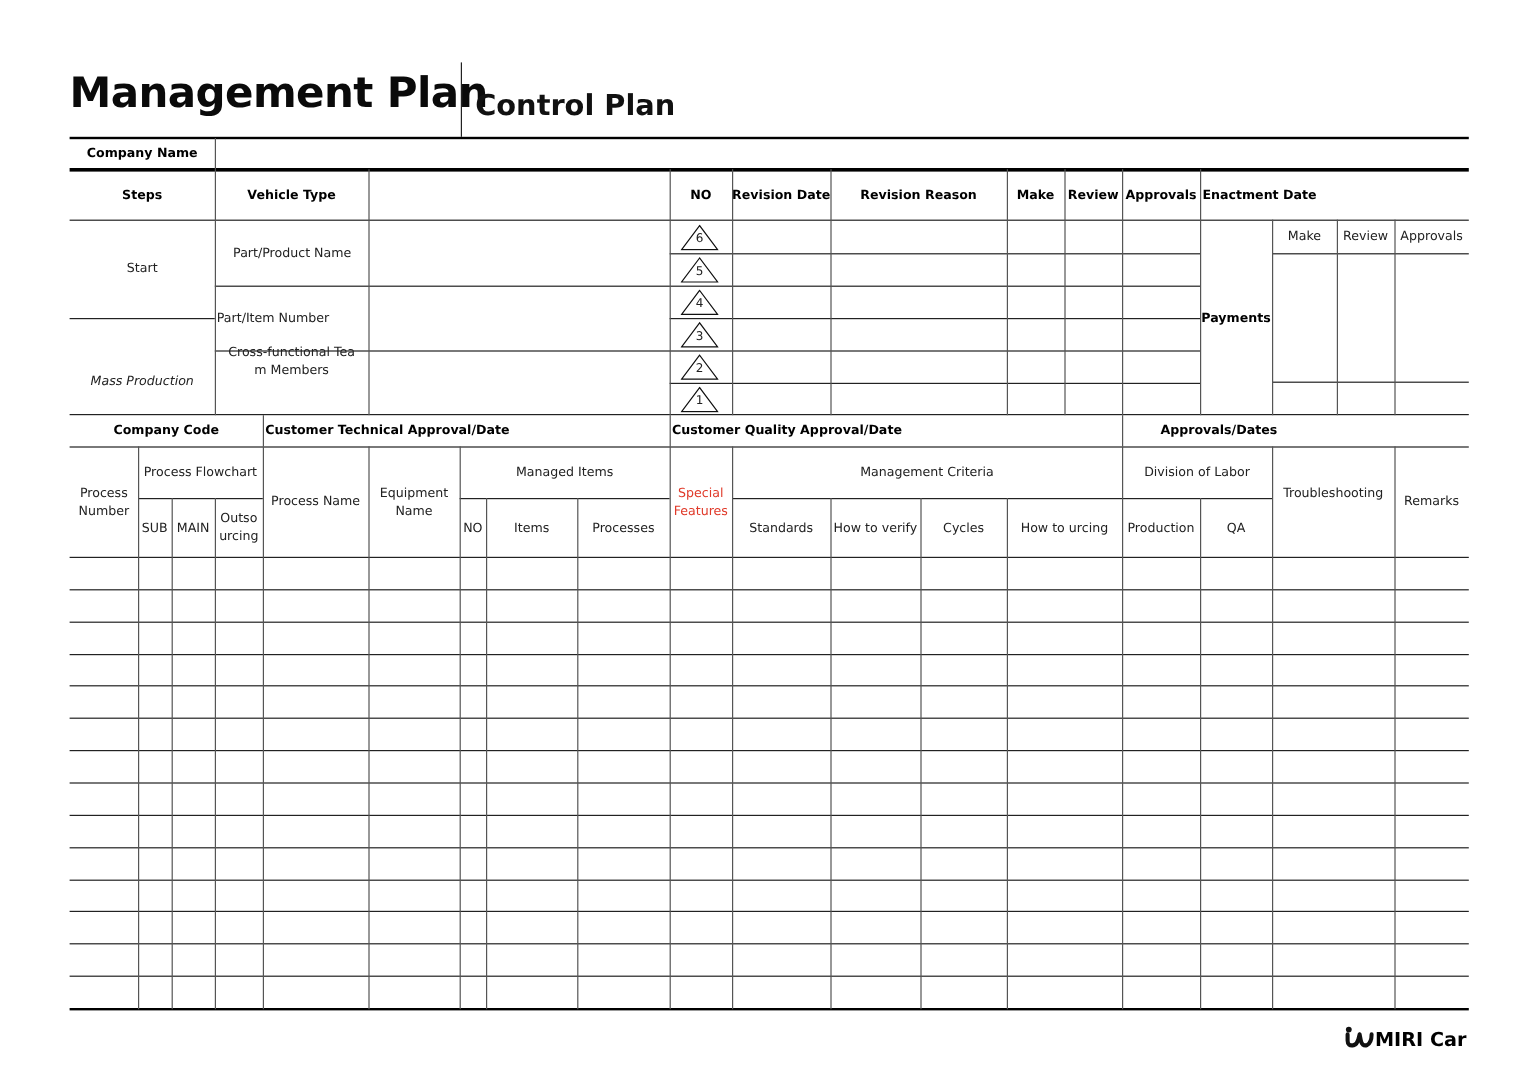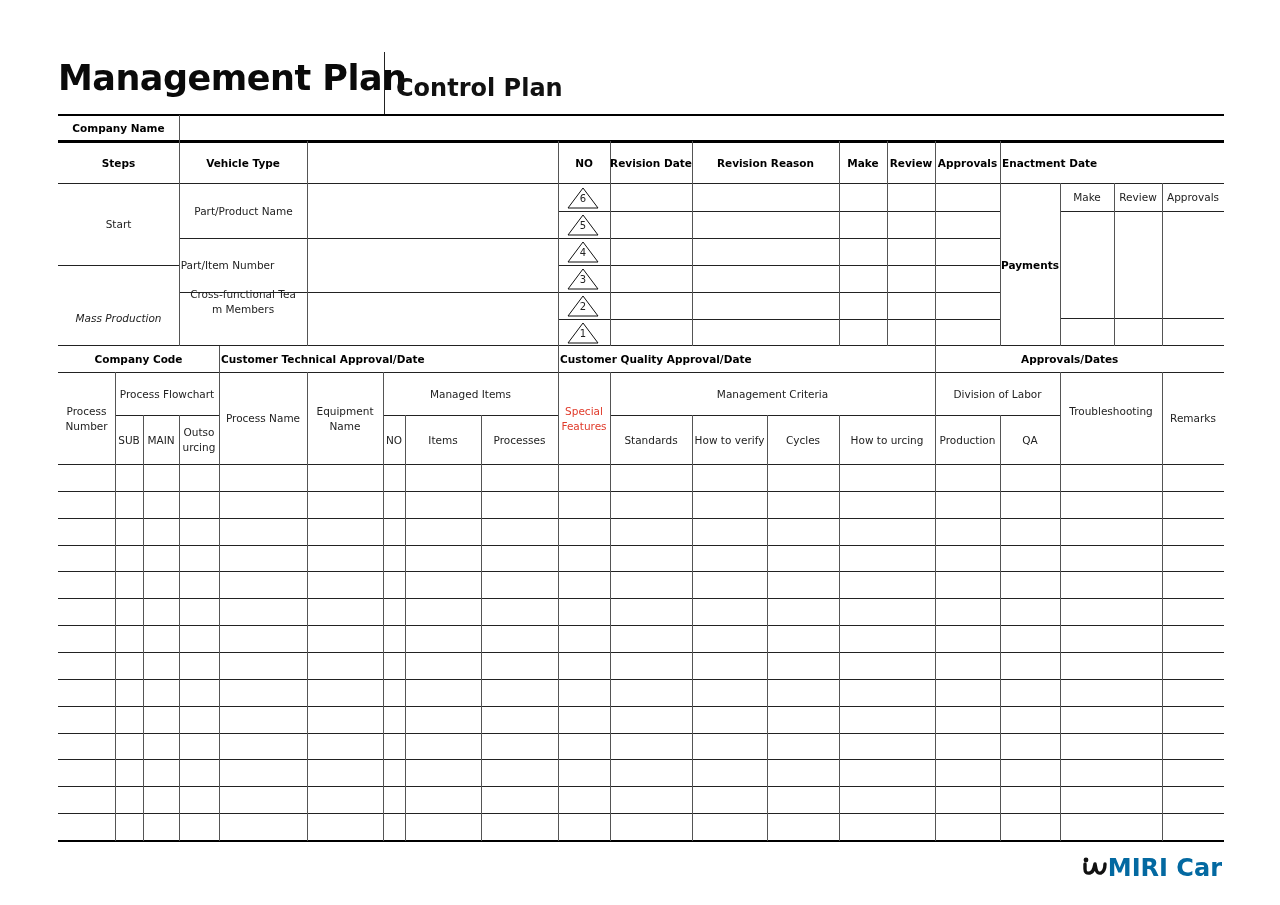--- a/index.html
+++ b/index.html
@@ -11,21 +11,21 @@
   .title-sub { left: 396px; top: 74px; font-size: 24px; font-weight: bold; color: #111; white-space: nowrap; }
   .hline { position: absolute; height: 1px; background: #222; }
   .hthick { position: absolute; height: 3px; background: #000; }
   .vline { position: absolute; width: 1px; background: #555; }
   .cell { position: absolute; display: flex; align-items: center; justify-content: center; text-align: center; font-size: 10.5px; line-height: 15px; color: #222; }
   .bold { font-weight: bold; color: #000; font-size: 10.5px; }
   .left { justify-content: flex-start; padding-left: 2px; }
   .red { color: #e03a2a; }
   .tri { position: absolute; width: 32px; height: 22px; }
   .tri svg { width: 100%; height: 100%; }
-  .logo { right: 58px; top: 854px; display: flex; align-items: center; gap: 0; font-weight: bold; font-size: 24px; color: #0369a1; }
+  .logo { right: 58px; top: 854px; display: flex; align-items: center; gap: 0; font-weight: bold; font-size: 16px; color: #000000; }
   .input-area { position: absolute; }
 </style>
 </head>
 <body>
 
 <div class="abs title-main">Management Plan</div>
 <div class="abs title-sep"></div>
 <div class="abs title-sub">Control Plan</div>
 
 <div class="hthick" style="left:58px; top:114px; width:1166px; height:2px;"></div>
@@ -154,21 +154,21 @@
   </div>
 
 <div class="cell bold" style="left:1000px; top:184px; width:60px; height:162px;">Payments</div>
 <div class="cell" style="left:1060px; top:184px; width:54px; height:27px;">Make</div>
 <div class="cell" style="left:1114px; top:184px; width:48px; height:27px;">Review</div>
 <div class="cell" style="left:1162px; top:184px; width:62px; height:27px;">Approvals</div>
 
 <div class="cell bold" style="left:58px; top:346px; width:161px; height:26px;">Company Code</div>
 <div class="cell bold left" style="left:219px; top:346px; width:339px; height:26px;text-align:right;">Customer Technical Approval/Date</div>
 <div class="cell bold left" style="left:558px; top:346px; width:377px; height:26px;">Customer Quality Approval/Date</div>
-<div class="cell bold left" style="left:989px; top:346px; width:289px; height:26px;padding-left:32px;">Approvals/Dates</div>
+<div class="cell bold left" style="left:935px; top:346px; width:289px; height:26px;padding-left:32px;">Approvals/Dates</div>
 
 <div class="cell" style="left:58px; top:373px; width:57px; height:91px;">Process Number</div>
 <div class="cell" style="left:115px; top:373px; width:104px; height:42px;">Process Flowchart</div>
 <div class="cell" style="left:115px; top:416px; width:28px; height:48px;">SUB</div>
 <div class="cell" style="left:143px; top:416px; width:36px; height:48px;">MAIN</div>
 <div class="cell" style="left:181px; top:416px; width:36px; height:48px; word-break:break-all;">Outso urcing</div>
 <div class="cell" style="left:219px; top:373px; width:88px; height:91px;">Process Name</div>
 <div class="cell" style="left:310px; top:373px; width:70px; height:91px;">Equipment Name</div>
 <div class="cell" style="left:383px; top:373px; width:175px; height:42px;">Managed Items</div>
 <div class="cell" style="left:383px; top:416px; width:22px; height:48px;">NO</div>

